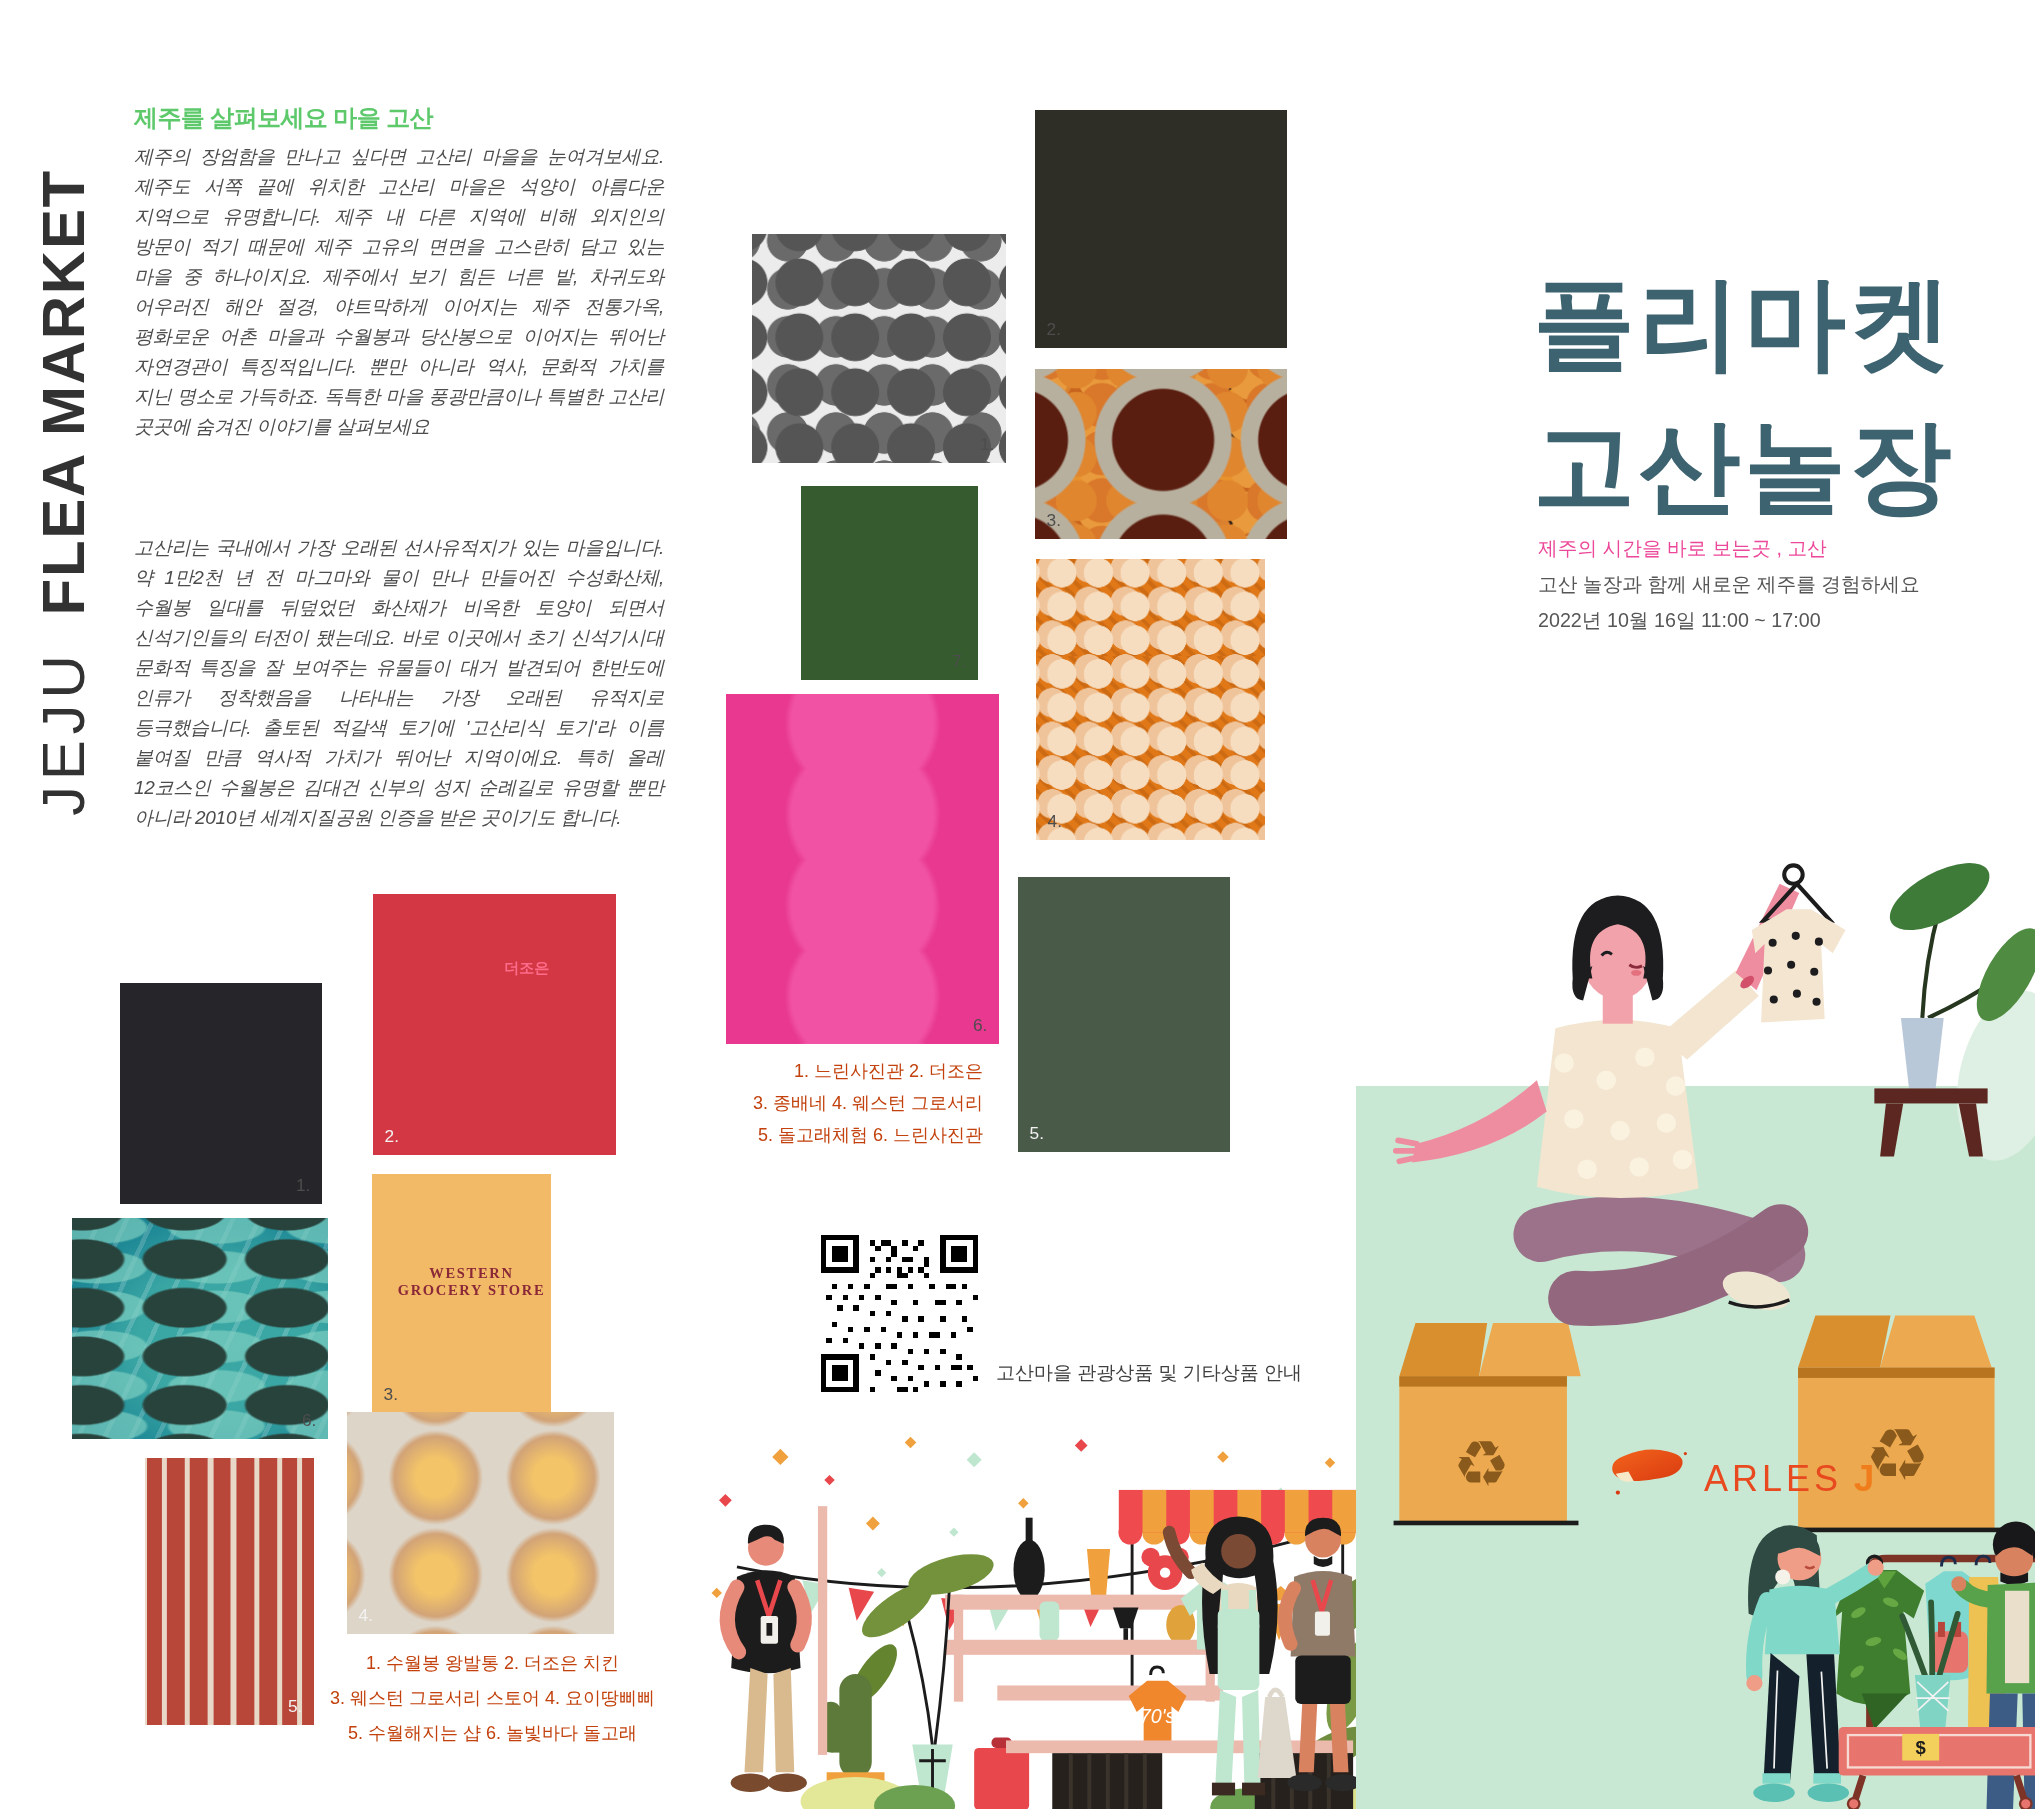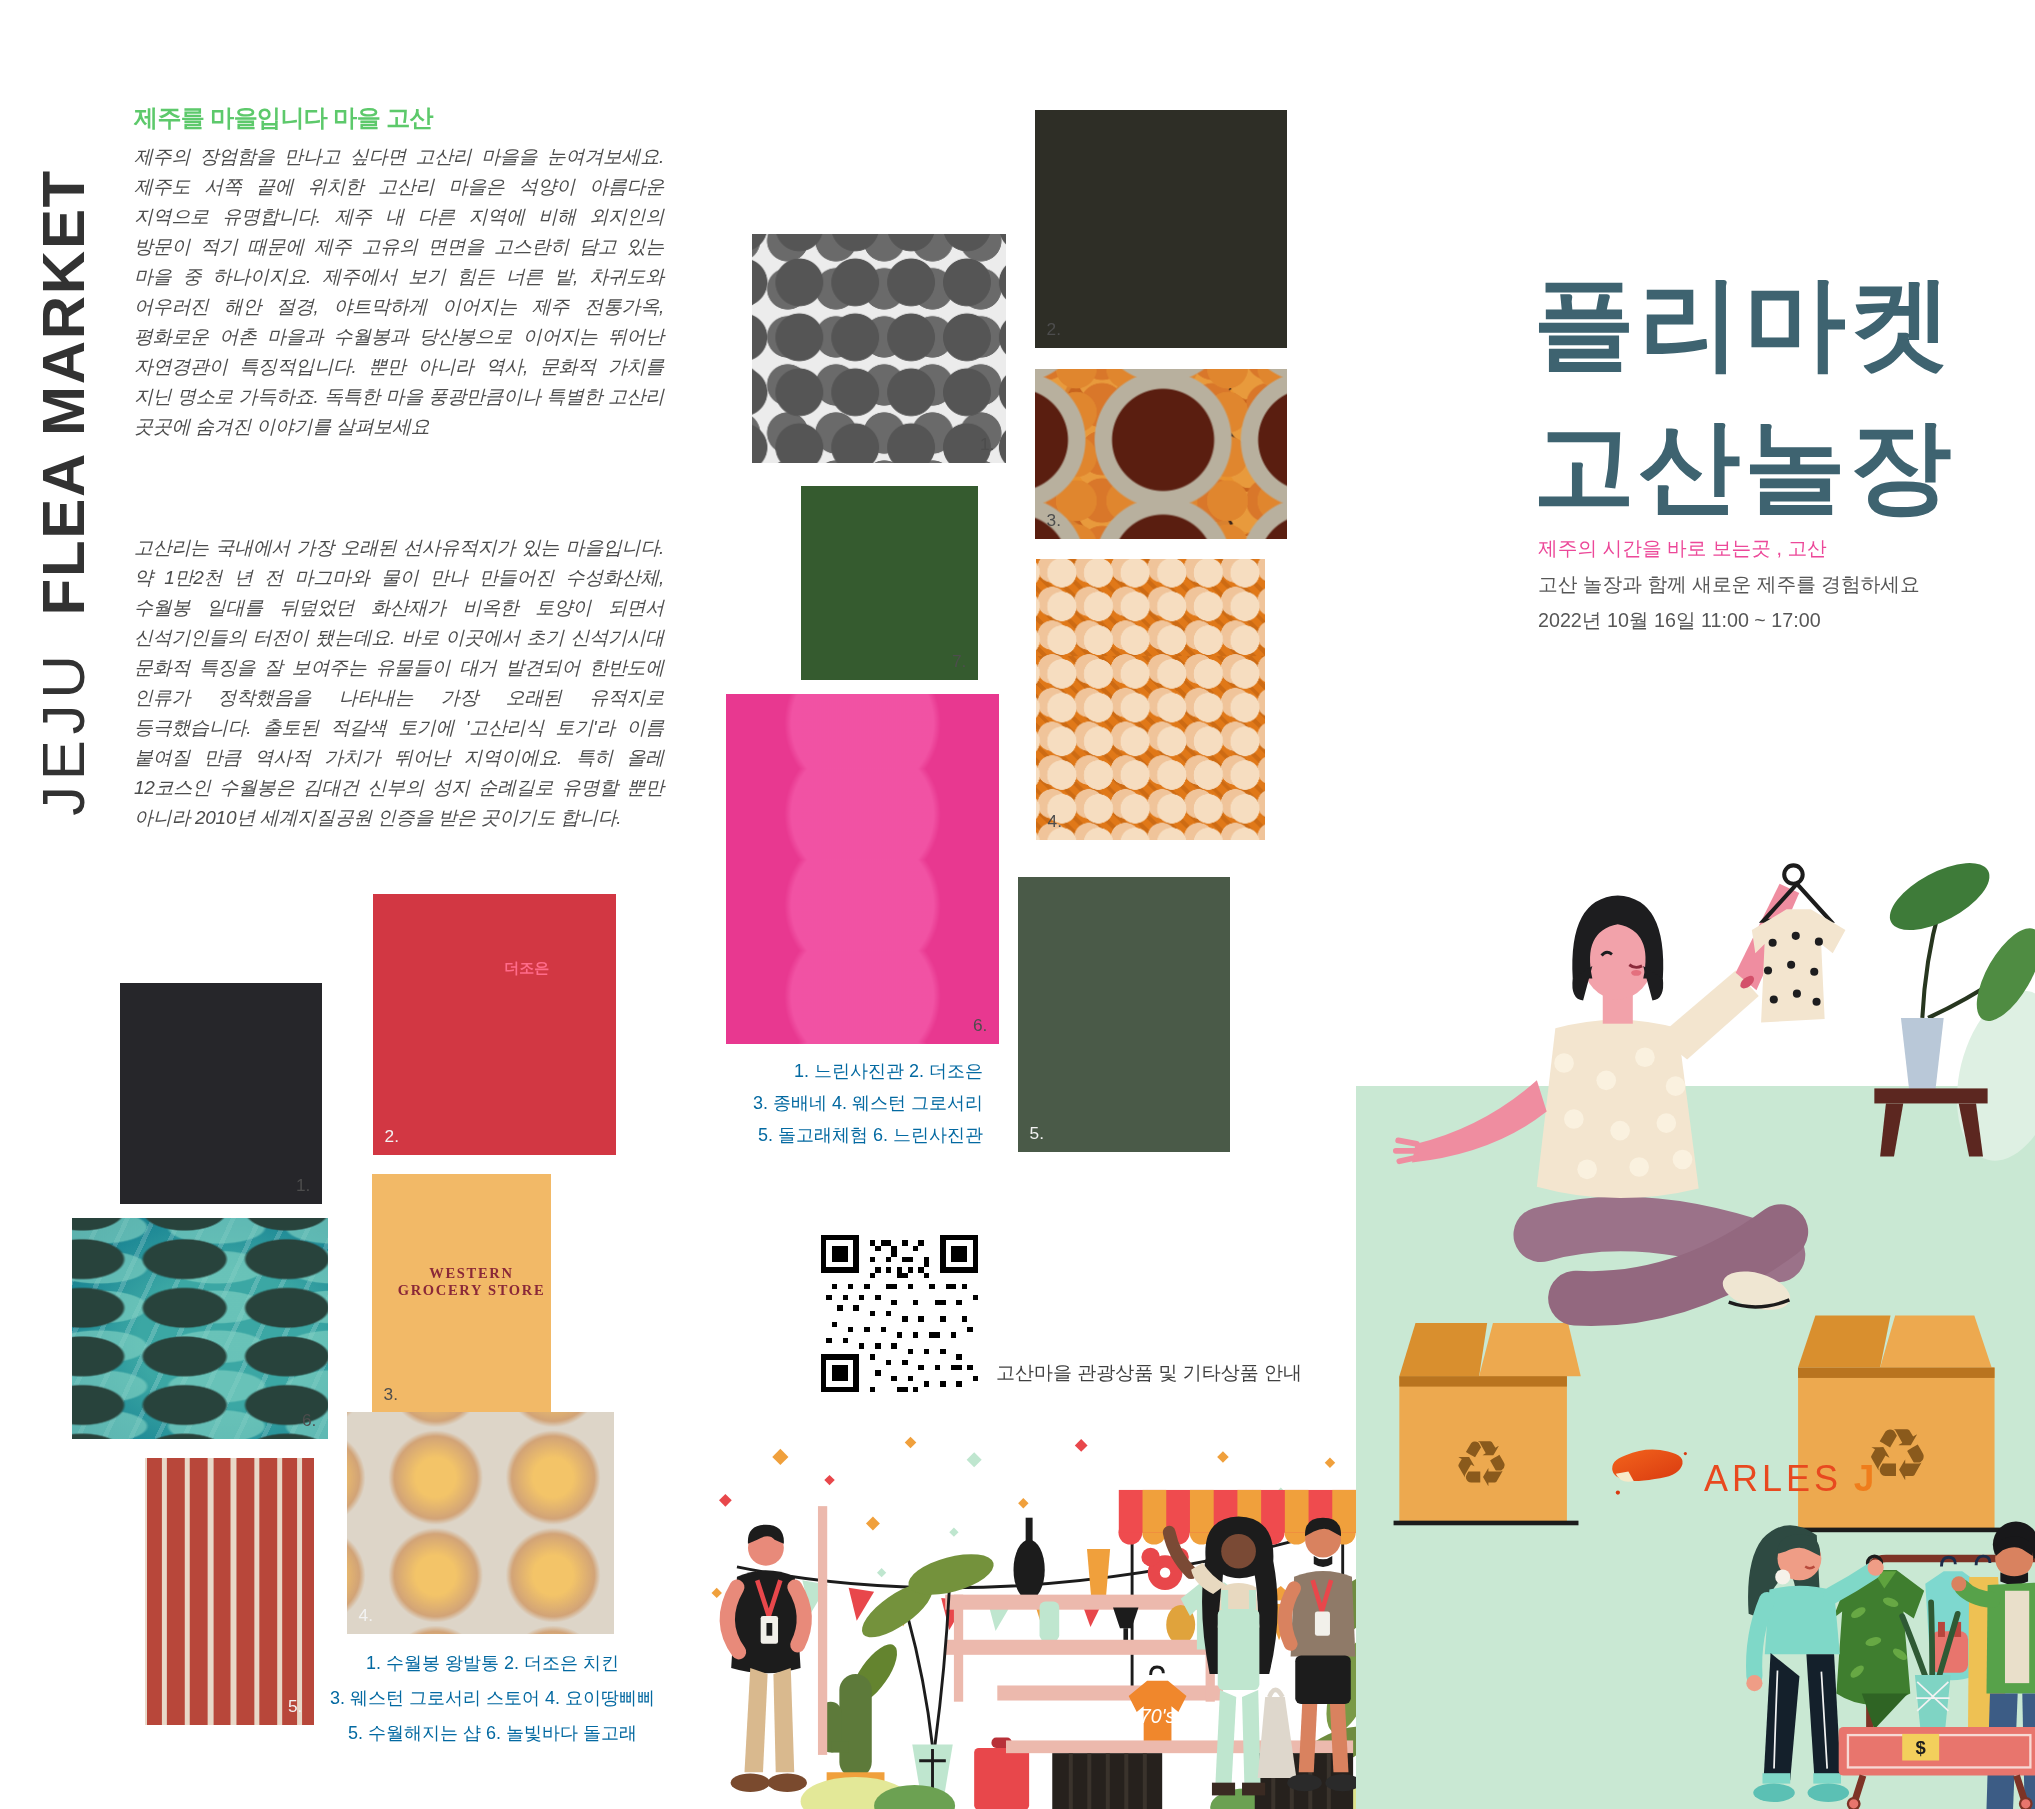--- a/index.html
+++ b/index.html
@@ -191,21 +191,21 @@
     position:absolute; left:0; top:38%; width:100%; text-align:center;
     font-size:14.5px; font-weight:800; letter-spacing:1.7px; color:#8a2838;
     font-family:"Liberation Serif", serif;
     padding-left:20px;
   }
   .chicken-sign {
     position:absolute; left:54%; top:25%; font-size:15px; font-weight:800; color:#ff6b8a;
   }
 
   
-  .caption { position:absolute; font-size:18px; color:#0369a1; }
+  .caption { position:absolute; font-size:18px; color:#c2410c; }
   .caption span { display:block; }
   .caption-left { left:330px; top:1646px; line-height:35px; text-align:center; }
   .caption-mid  { left:711px; top:1055px; width:272px; line-height:32px; text-align:right; }
 
   
   .qr { position:absolute; left:821px; top:1235px; width:157px; height:157px; }
   .qr svg { width:100%; height:100%; shape-rendering:crispEdges; }
   .qr-caption { position:absolute; left:996px; top:1360px; font-size:19px; color:#3f3f3f; }
 
   
@@ -233,21 +233,21 @@
 </head>
 <body>
 
 <div class="page">
 
   <div class="spine">
     <span class="spine-light">JEJU</span>
     <span class="spine-bold">FLEA MARKET</span>
   </div>
 
-  <h2 class="gh gh1">제주를 마을입니다 마을 고산</h2>
+  <h2 class="gh gh1">제주를 살펴보세요 마을 고산</h2>
   <p class="body-p p1">제주의 장엄함을 만나고 싶다면 고산리 마을을 눈여겨보세요.제주도 서쪽 끝에 위치한 고산리 마을은 석양이 아름다운 지역으로 유명합니다. 제주 내 다른 지역에 비해 외지인의 방문이 적기 때문에 제주 고유의 면면을 고스란히 담고 있는 마을 중 하나이지요. 제주에서 보기 힘든 너른 밭, 차귀도와 어우러진 해안 절경, 야트막하게 이어지는 제주 전통가옥, 평화로운 어촌 마을과 수월봉과 당산봉으로 이어지는 뛰어난 자연경관이 특징적입니다. 뿐만 아니라 역사, 문화적 가치를 지닌 명소로 가득하죠. 독특한 마을 풍광만큼이나 특별한 고산리 곳곳에 숨겨진 이야기를 살펴보세요</p>
   <p class="body-p p2">고산리는 국내에서 가장 오래된 선사유적지가 있는 마을입니다. 약 1만2천 년 전 마그마와 물이 만나 만들어진 수성화산체, 수월봉 일대를 뒤덮었던 화산재가 비옥한 토양이 되면서 신석기인들의 터전이 됐는데요. 바로 이곳에서 초기 신석기시대 문화적 특징을 잘 보여주는 유물들이 대거 발견되어 한반도에 인류가 정착했음을 나타내는 가장 오래된 유적지로 등극했습니다. 출토된 적갈색 토기에 '고산리식 토기'라 이름 붙여질 만큼 역사적 가치가 뛰어난 지역이에요. 특히 올레 12코스인 수월봉은 김대건 신부의 성지 순례길로 유명할 뿐만 아니라 2010년 세계지질공원 인증을 받은 곳이기도 합니다.</p>
 
   <figure class="ph ph-chicken">
     <span class="chicken-sign">더조은</span>
     <figcaption class="num bl light">2.</figcaption>
   </figure>
   <figure class="ph ph-scooters">
     <figcaption class="num br">1.</figcaption>
   </figure>

